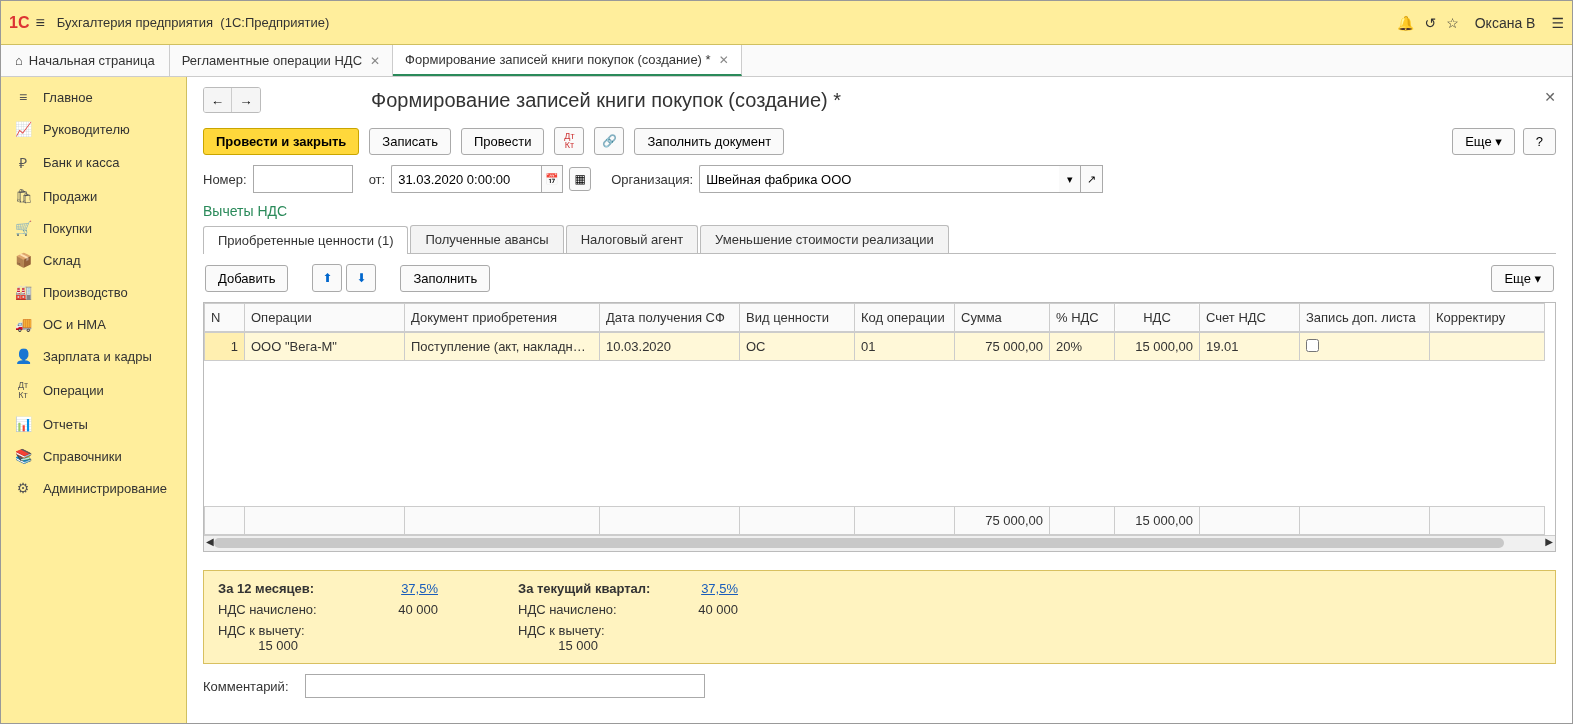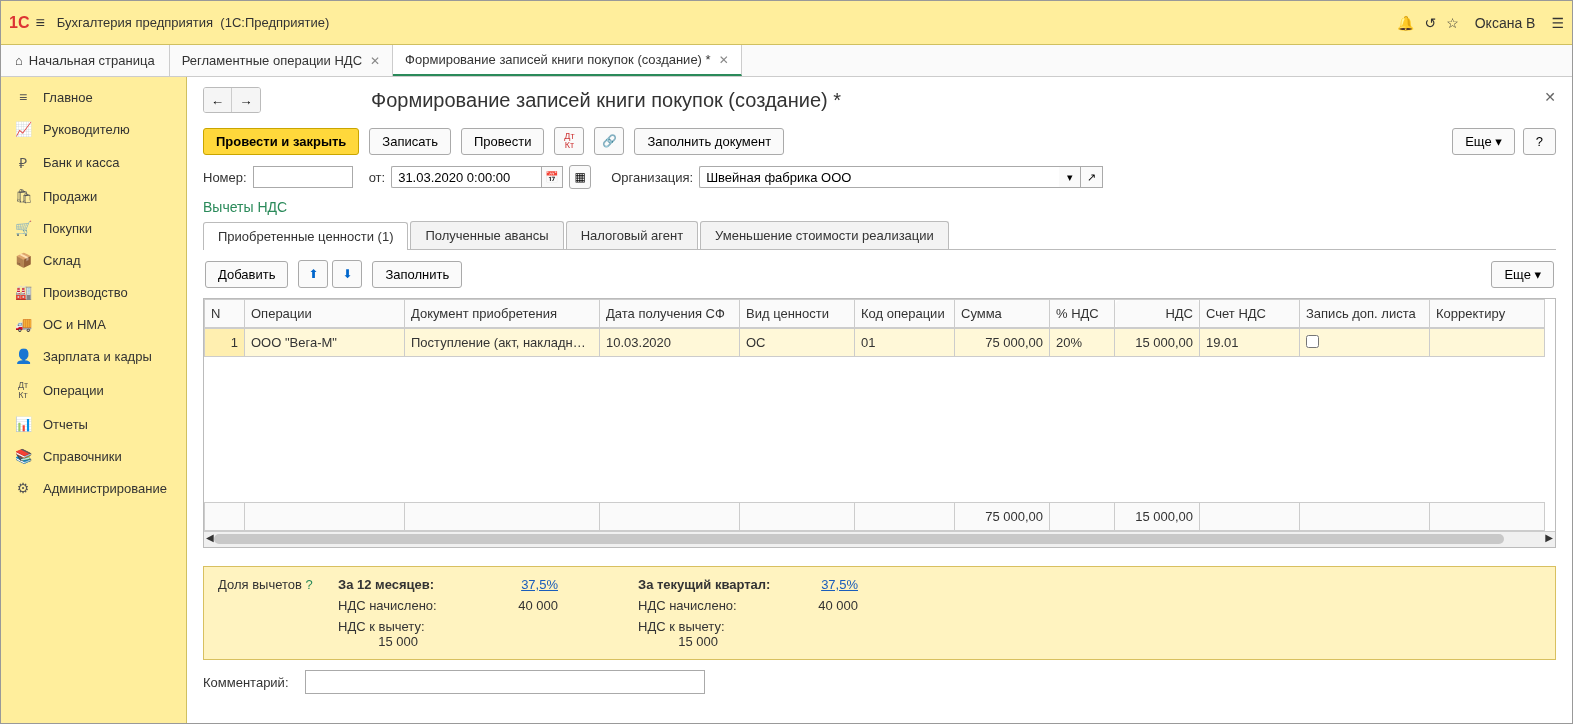--- a/index.html
+++ b/index.html
@@ -39,37 +39,37 @@
 
 
 .toolbar { display: flex; align-items: center; gap: 10px; margin-bottom: 10px; }
 .btn { padding: 5px 12px; border: 1px solid #aaa; border-radius: 3px; background: #fafafa; cursor: pointer; font-size: 13px; }
 .btn.primary { background: #ffd83b; border-color: #c9a500; font-weight: bold; }
 .iconbtn { width: 30px; height: 28px; border: 1px solid #aaa; border-radius: 3px; background: #fafafa; cursor: pointer; display: inline-flex; align-items: center; justify-content: center; font-size: 12px; }
 .toolbar .right { margin-left: auto; display: flex; gap: 8px; }
 
 
 .fieldsrow { display: flex; align-items: center; gap: 6px; margin-bottom: 10px; font-size: 13px; }
-.fieldsrow input[type=text] { border: 1px solid #aaa; padding: 3px 6px; height: 22px; font-size: 13px; }
+.fieldsrow input[type=text] { border: 1px solid #aaa; padding: 3px 6px; height: 28px; font-size: 13px; }
 .fieldsrow .dategroup { display: flex; }
 .fieldsrow .dategroup input { border-right: none; border-radius: 2px 0 0 2px; }
 .fieldsrow .dategroup .calbtn { width: 22px; border: 1px solid #aaa; background: #fafafa; cursor: pointer; font-size: 11px; }
 .fieldsrow .orggroup { display: flex; flex: 0 0 auto; }
 .fieldsrow .orggroup input { width: 360px; border-radius: 2px 0 0 2px; border-right: none; }
 .fieldsrow .orggroup button { width: 22px; border: 1px solid #aaa; background: #fafafa; cursor: pointer; border-left: none; font-size: 11px; }
 
 .sectiontitle { color: #2a8a5a; font-size: 14px; margin-bottom: 6px; }
 
 
 .innertabs { display: flex; border-bottom: 1px solid #bbb; }
 .innertabs .itab { padding: 6px 14px; border: 1px solid #bbb; border-bottom: none; margin-right: 2px; background: #f3f3f3; cursor: pointer; border-radius: 3px 3px 0 0; font-size: 13px; }
 .innertabs .itab.active { background: #fff; position: relative; top: 1px; }
 
 
-.subtoolbar { display: flex; align-items: center; gap: 10px; padding: 10px 2px; }
+.subtoolbar { display: flex; align-items: center; gap: 24px; padding: 10px 2px; }
 .subtoolbar .arrowgroup { display: flex; gap: 4px; }
 .subtoolbar .right { margin-left: auto; }
 
 
 .tablewrap { border: 1px solid #bbb; height: 250px; display: flex; flex-direction: column; }
 .grid { border-collapse: collapse; width: 1340px; table-layout: fixed; }
 .grid th, .grid td { border: 1px solid #ccc; padding: 5px 6px; font-size: 13px; text-align: left; height: 28px; white-space: nowrap; overflow: hidden; }
 .grid th { background: #fafafa; font-weight: normal; }
 .grid td.num, .grid th.num { text-align: right; }
 .grid tr.datarow td { background: #fff8d8; }
@@ -263,21 +263,21 @@
         <thead>
           <tr>
             <th>N</th>
             <th>Операции</th>
             <th>Документ приобретения</th>
             <th>Дата получения СФ</th>
             <th>Вид ценности</th>
             <th>Код операции</th>
             <th class="num" style="text-align:left;">Сумма</th>
             <th>% НДС</th>
-            <th class="num" style="text-align:right;border-radius:6px;">НДС</th>
+            <th class="num" style="text-align:center;border-radius:6px;">НДС</th>
             <th>Счет НДС</th>
             <th>Запись доп. листа</th>
             <th>Корректиру</th>
           </tr>
         </thead>
       </table>
       <div class="gridbody">
         <table class="grid">
           <colgroup>
             <col style="width:40px">
@@ -349,24 +349,20 @@
         <span style="position:absolute;right:2px;top:0;font-size:10px;">▶</span>
       </div>
     </div>
 
     <div class="totalvat">
       <span>Всего НДС:</span>
       <span>15 000,00</span>
     </div>
 
     <div class="summary">
-      <div style="width:120px;">
-        <span>Доля вычетов</span>
-        <span class="q">?</span>
-      </div>
       <div class="col">
         <div class="row">
             <span class="lbl" style="font-weight:bold">За 12 месяцев:</span>
             <span class="val link">37,5%</span>
           </div>
         <div class="row">
             <span class="lbl">НДС начислено:</span>
             <span class="val">40 000</span>
           </div>
         <div class="row">

